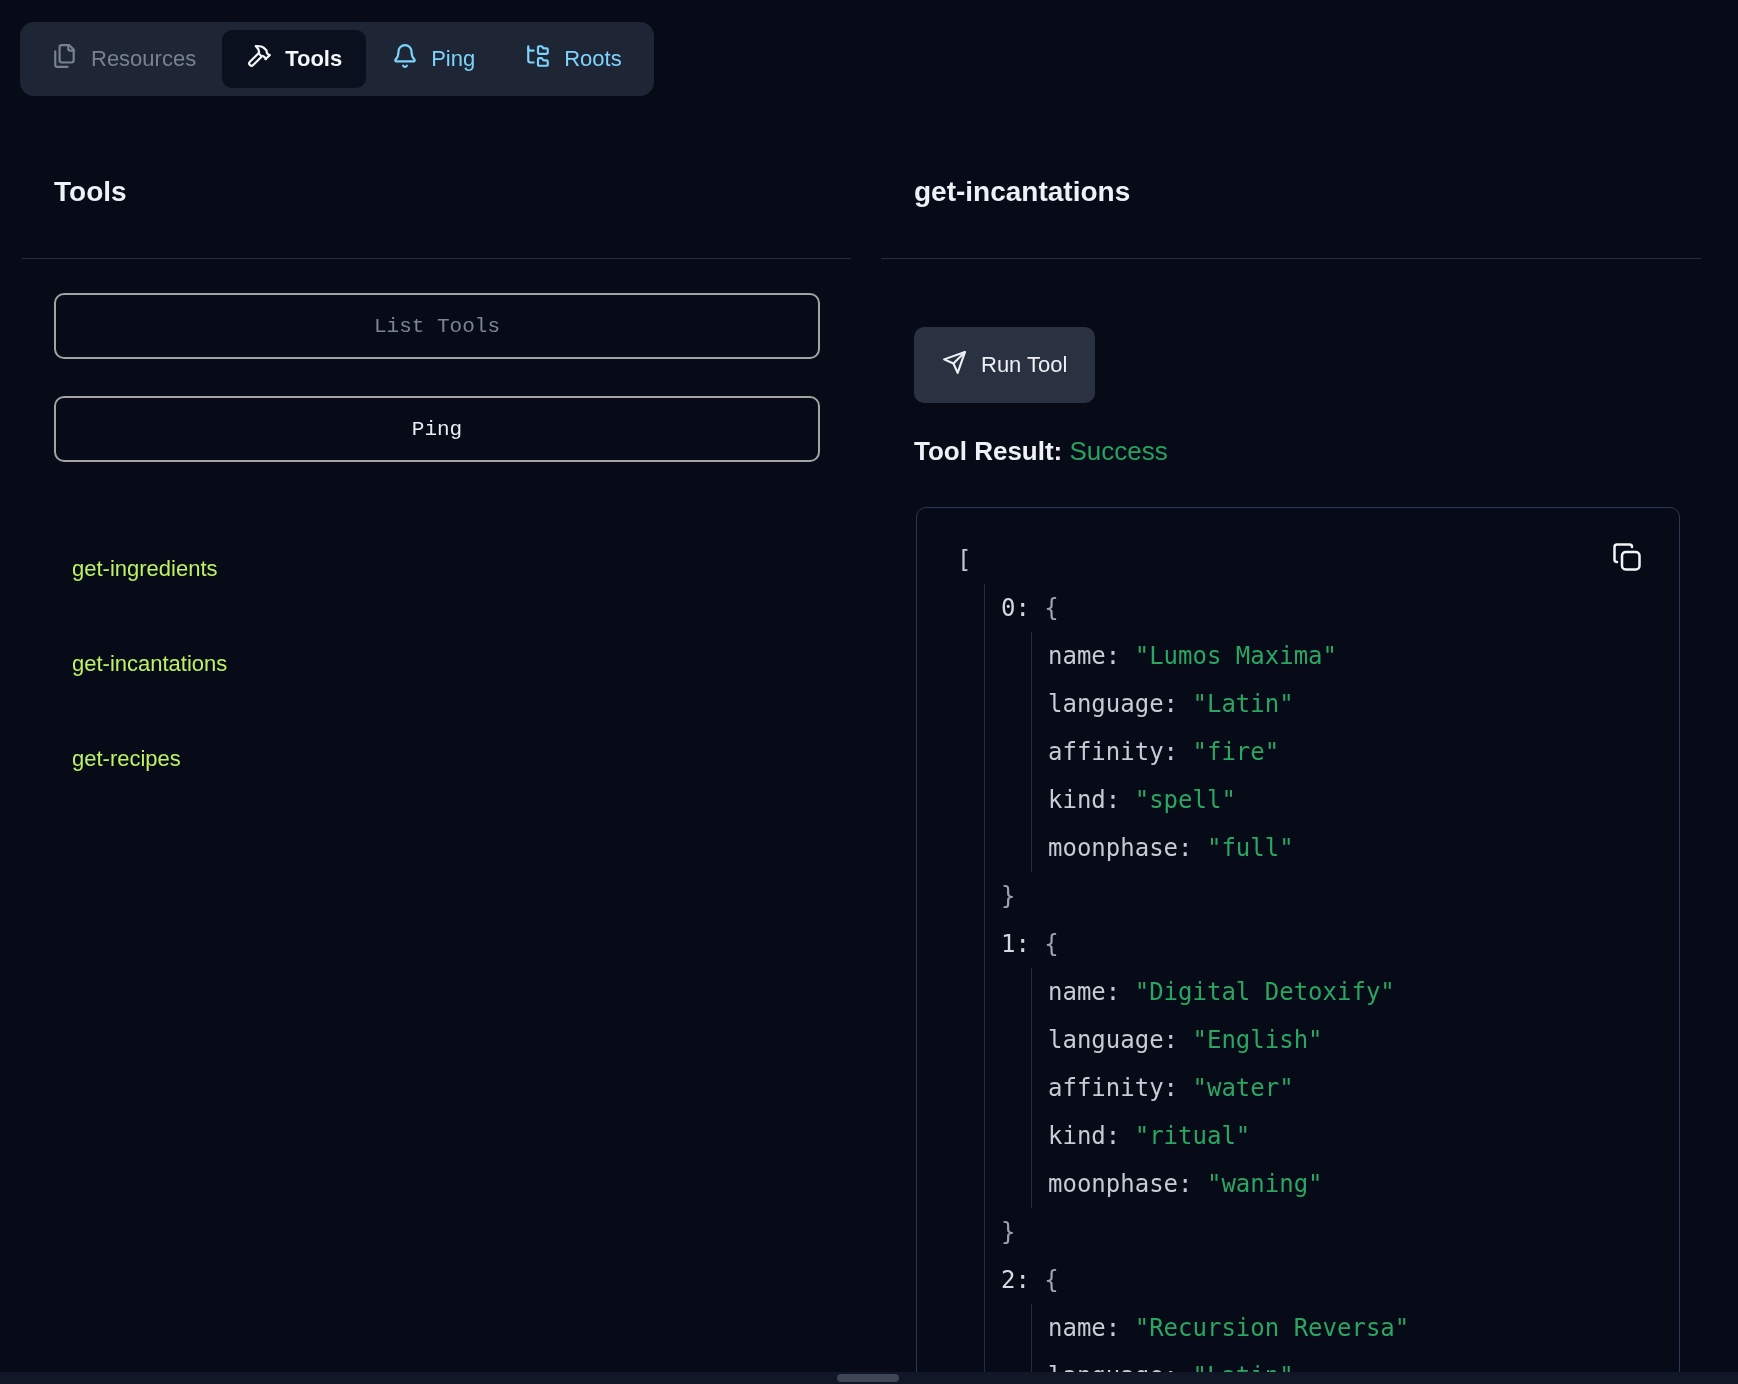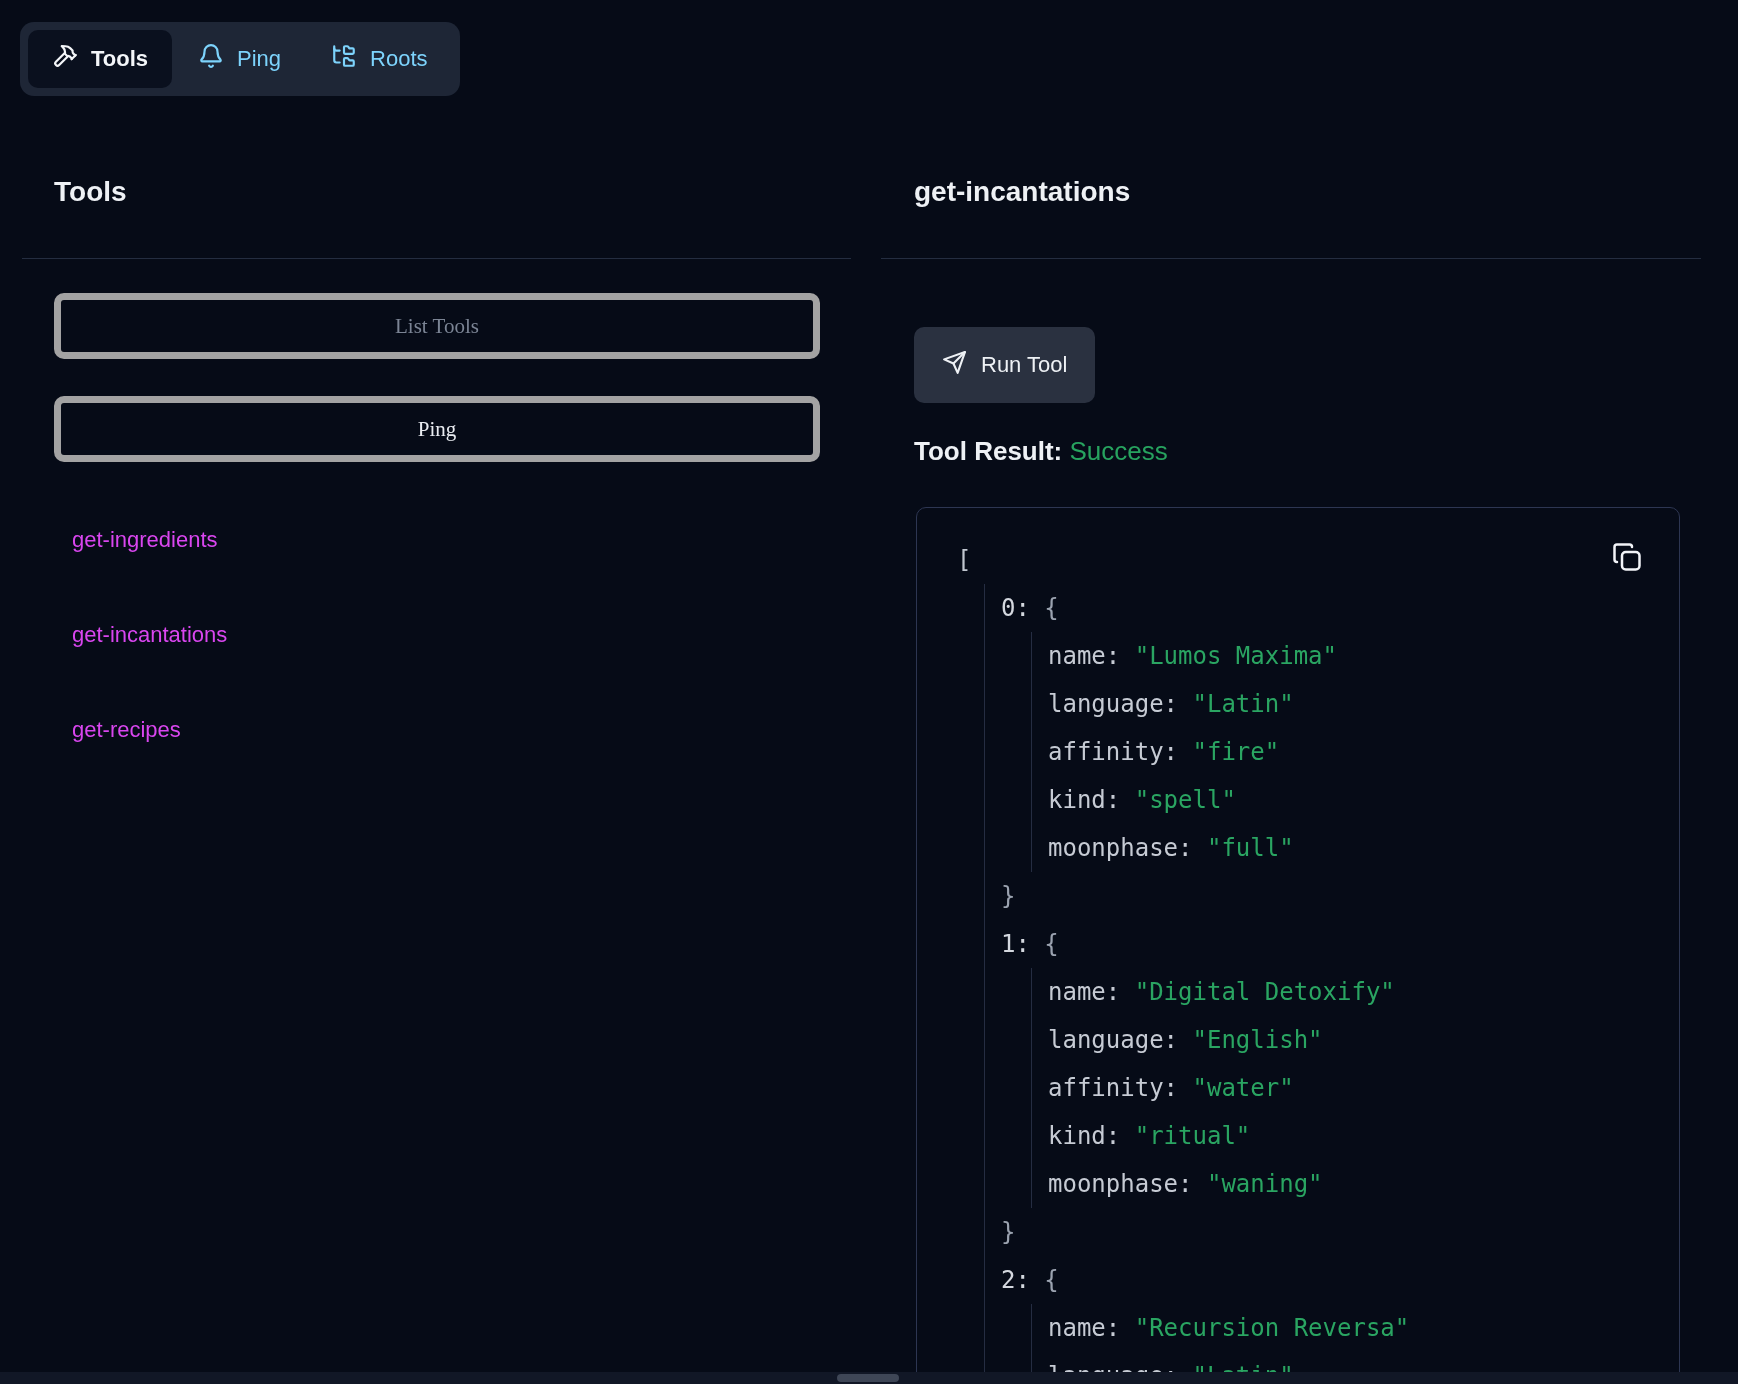--- a/index.html
+++ b/index.html
@@ -32,28 +32,28 @@
   .panel-title { position:absolute; top:176px; font-size:28px; font-weight:700; color:#eef1f5; }
   .panel-title.left  { left:54px; }
   .panel-title.right { left:914px; }
   .divider { position:absolute; top:258px; height:1px; background:#242d40; }
   .divider.left  { left:22px;  width:829px; }
   .divider.right { left:881px; width:820px; }
 
   
   .big-btn {
     position:absolute; left:54px; width:766px; height:66px;
-    background:transparent; border:7px solid #a3a3a3; border-radius:10px;
+    background:transparent; border:2px solid #a3a3a3; border-radius:10px;
     display:flex; align-items:center; justify-content:center;
-    font-size:21px; font-family:Liberation Serif, serif; cursor:pointer;
+    font-size:21px; font-family:Liberation Mono, monospace; cursor:pointer;
   }
   .big-btn.list-tools { top:293px; color:#7b8494; }
   .big-btn.clear      { top:396px; color:#e9ecf1; }
   .tool-item {
-    position:absolute; left:72px; font-size:22px; color:#d946ef; cursor:pointer;
+    position:absolute; left:72px; font-size:22px; color:#bef264; cursor:pointer;margin-top:29px;
   }
   .tool-item.t0 { top:527px; }
   .tool-item.t1 { top:622px; }
   .tool-item.t2 { top:717px; }
 
   
   .run-tool {
     position:absolute; left:914px; top:327px; height:76px;
     display:flex; align-items:center; gap:14px; padding:0 28px;
     background:#2a3140; border:none; border-radius:10px;
@@ -94,20 +94,30 @@
   }
   .hscroll-thumb {
     position:absolute; left:837px; top:2px; width:62px; height:8px;
     border-radius:4px; background:#3e4656;
   }
 </style>
 </head>
 <body>
 
 <nav class="nav">
+  <div class="tab dim">
+    <span>
+      <svg viewBox="0 0 24 24" fill="none" stroke="currentColor" stroke-width="2" stroke-linecap="round" stroke-linejoin="round">
+          <path d="M20 7h-3a2 2 0 0 1-2-2V2"></path>
+          <path d="M9 18a2 2 0 0 1-2-2V4a2 2 0 0 1 2-2h7l4 4v10a2 2 0 0 1-2 2Z"></path>
+          <path d="M3 7.6v12.8A1.6 1.6 0 0 0 4.6 22h9.8"></path>
+        </svg>
+    </span>
+    <span>Resources</span>
+  </div>
   <div class="tab active">
     <span>
       <svg viewBox="0 0 24 24" fill="none" stroke="currentColor" stroke-width="2" stroke-linecap="round" stroke-linejoin="round">
           <path d="m15 12-8.373 8.373a1 1 0 1 1-3-3L12 9"></path>
           <path d="m18 15 4-4"></path>
           <path d="m21.5 11.5-1.914-1.914A2 2 0 0 1 19 8.172V7l-2.26-2.26a6 6 0 0 0-4.202-1.756L9 2.96l.92.82A6.18 6.18 0 0 1 12 8.4V10l2 2h1.172a2 2 0 0 1 1.414.586L18.5 14.5"></path>
         </svg>
     </span>
     <span>Tools</span>
   </div>

